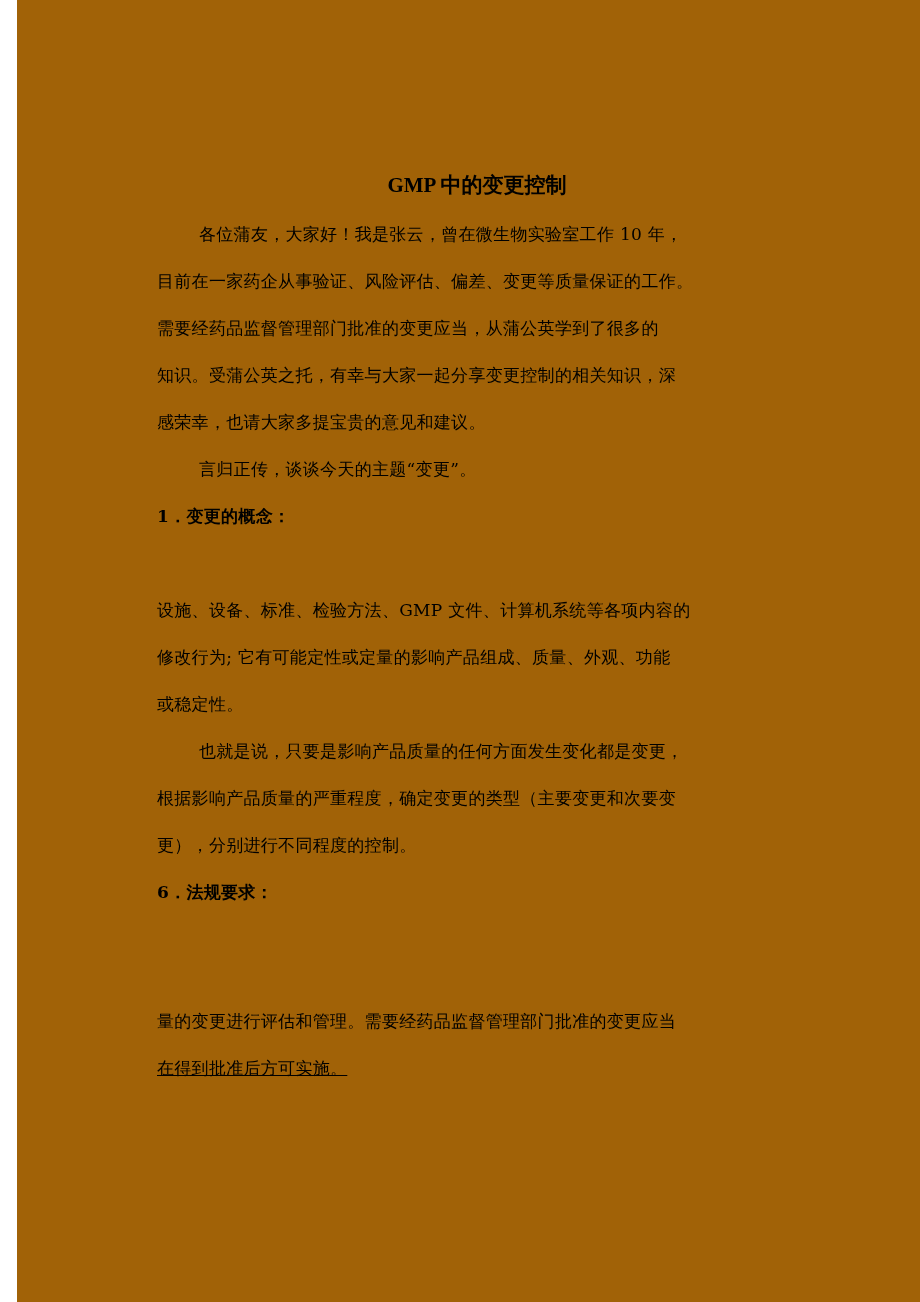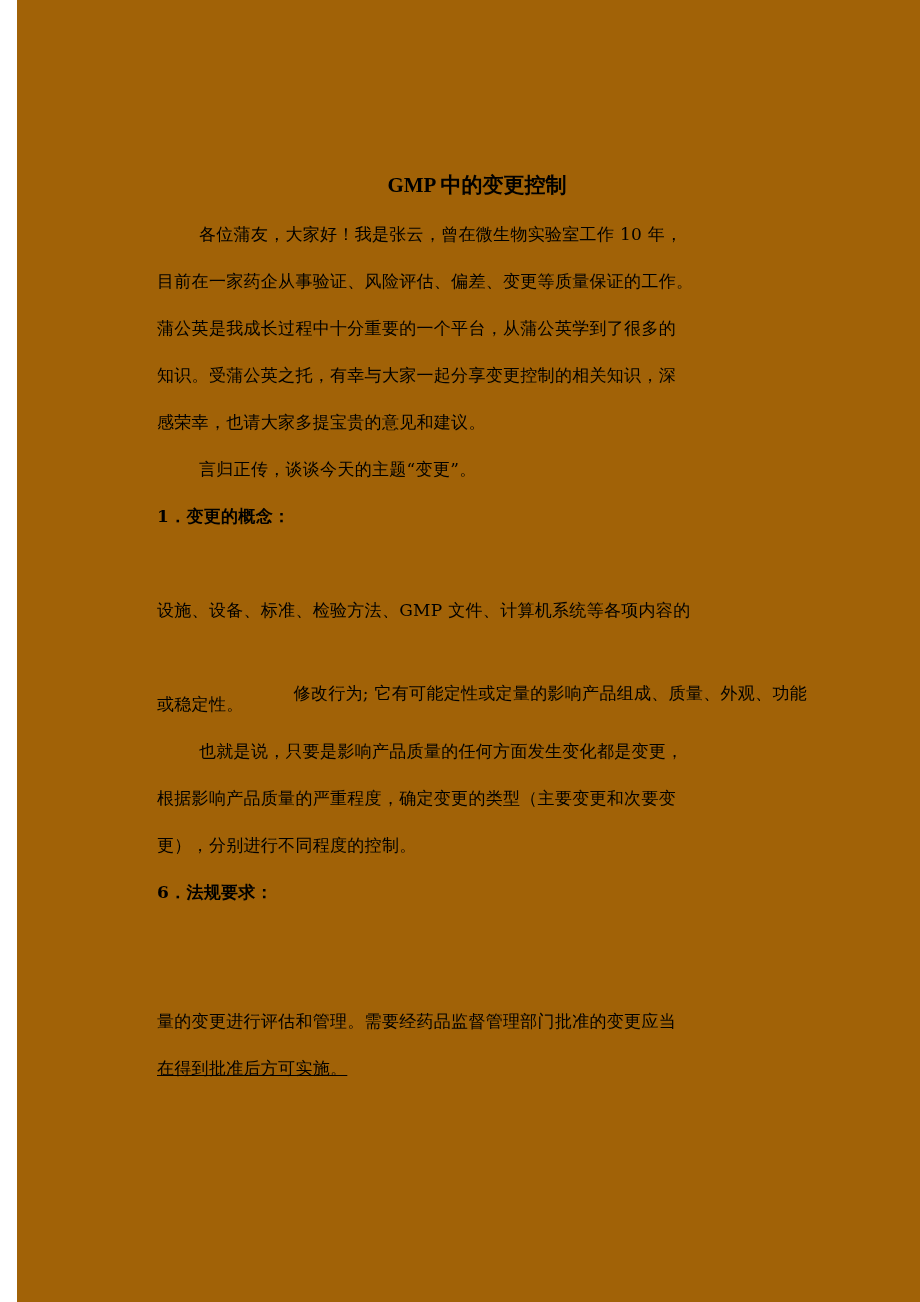--- a/index.html
+++ b/index.html
@@ -50,30 +50,30 @@
   </style>
 </head>
 <body>
 
 <div class="page">
 
   <div class="title">GMP 中的变更控制</div>
 
   <div class="line indent" style="top:221px;">各位蒲友，大家好！我是张云，曾在微生物实验室工作 10 年，</div>
   <div class="line" style="top:268px;">目前在一家药企从事验证、风险评估、偏差、变更等质量保证的工作。</div>
-  <div class="line" style="top:315px;">蒲公英是我成长过程中十分重要的一个平台，从蒲公英学到了很多的</div>
+  <div class="line" style="top:315px;">需要经药品监督管理部门批准的变更应当，从蒲公英学到了很多的</div>
   <div class="line" style="top:409px;">感荣幸，也请大家多提宝贵的意见和建议。</div>
   <div class="line" style="top:362px;">知识。受蒲公英之托，有幸与大家一起分享变更控制的相关知识，深</div>
 
   <div class="line indent" style="top:456px;">言归正传，谈谈今天的主题“变更”。</div>
 
   <div class="line heading" style="top:503px;">1．变更的概念：</div>
 
   <div class="line" style="top:597px;">设施、设备、标准、检验方法、GMP 文件、计算机系统等各项内容的</div>
-  <div class="line" style="top:680px;text-align:right;">修改行为; 它有可能定性或定量的影响产品组成、质量、外观、功能</div>
+  <div class="line" style="top:644px;">修改行为; 它有可能定性或定量的影响产品组成、质量、外观、功能</div>
   <div class="line" style="top:691px;">或稳定性。</div>
 
   <div class="line indent" style="top:738px;">也就是说，只要是影响产品质量的任何方面发生变化都是变更，</div>
   <div class="line" style="top:785px;">根据影响产品质量的严重程度，确定变更的类型（主要变更和次要变</div>
   <div class="line" style="top:832px;">更），分别进行不同程度的控制。</div>
 
   <div class="line heading" style="top:879px;">6．法规要求：</div>
 
   <div class="line" style="top:1008px;">量的变更进行评估和管理。需要经药品监督管理部门批准的变更应当</div>
   <div class="line" style="top:1055px;text-decoration:underline;">在得到批准后方可实施。</div>

